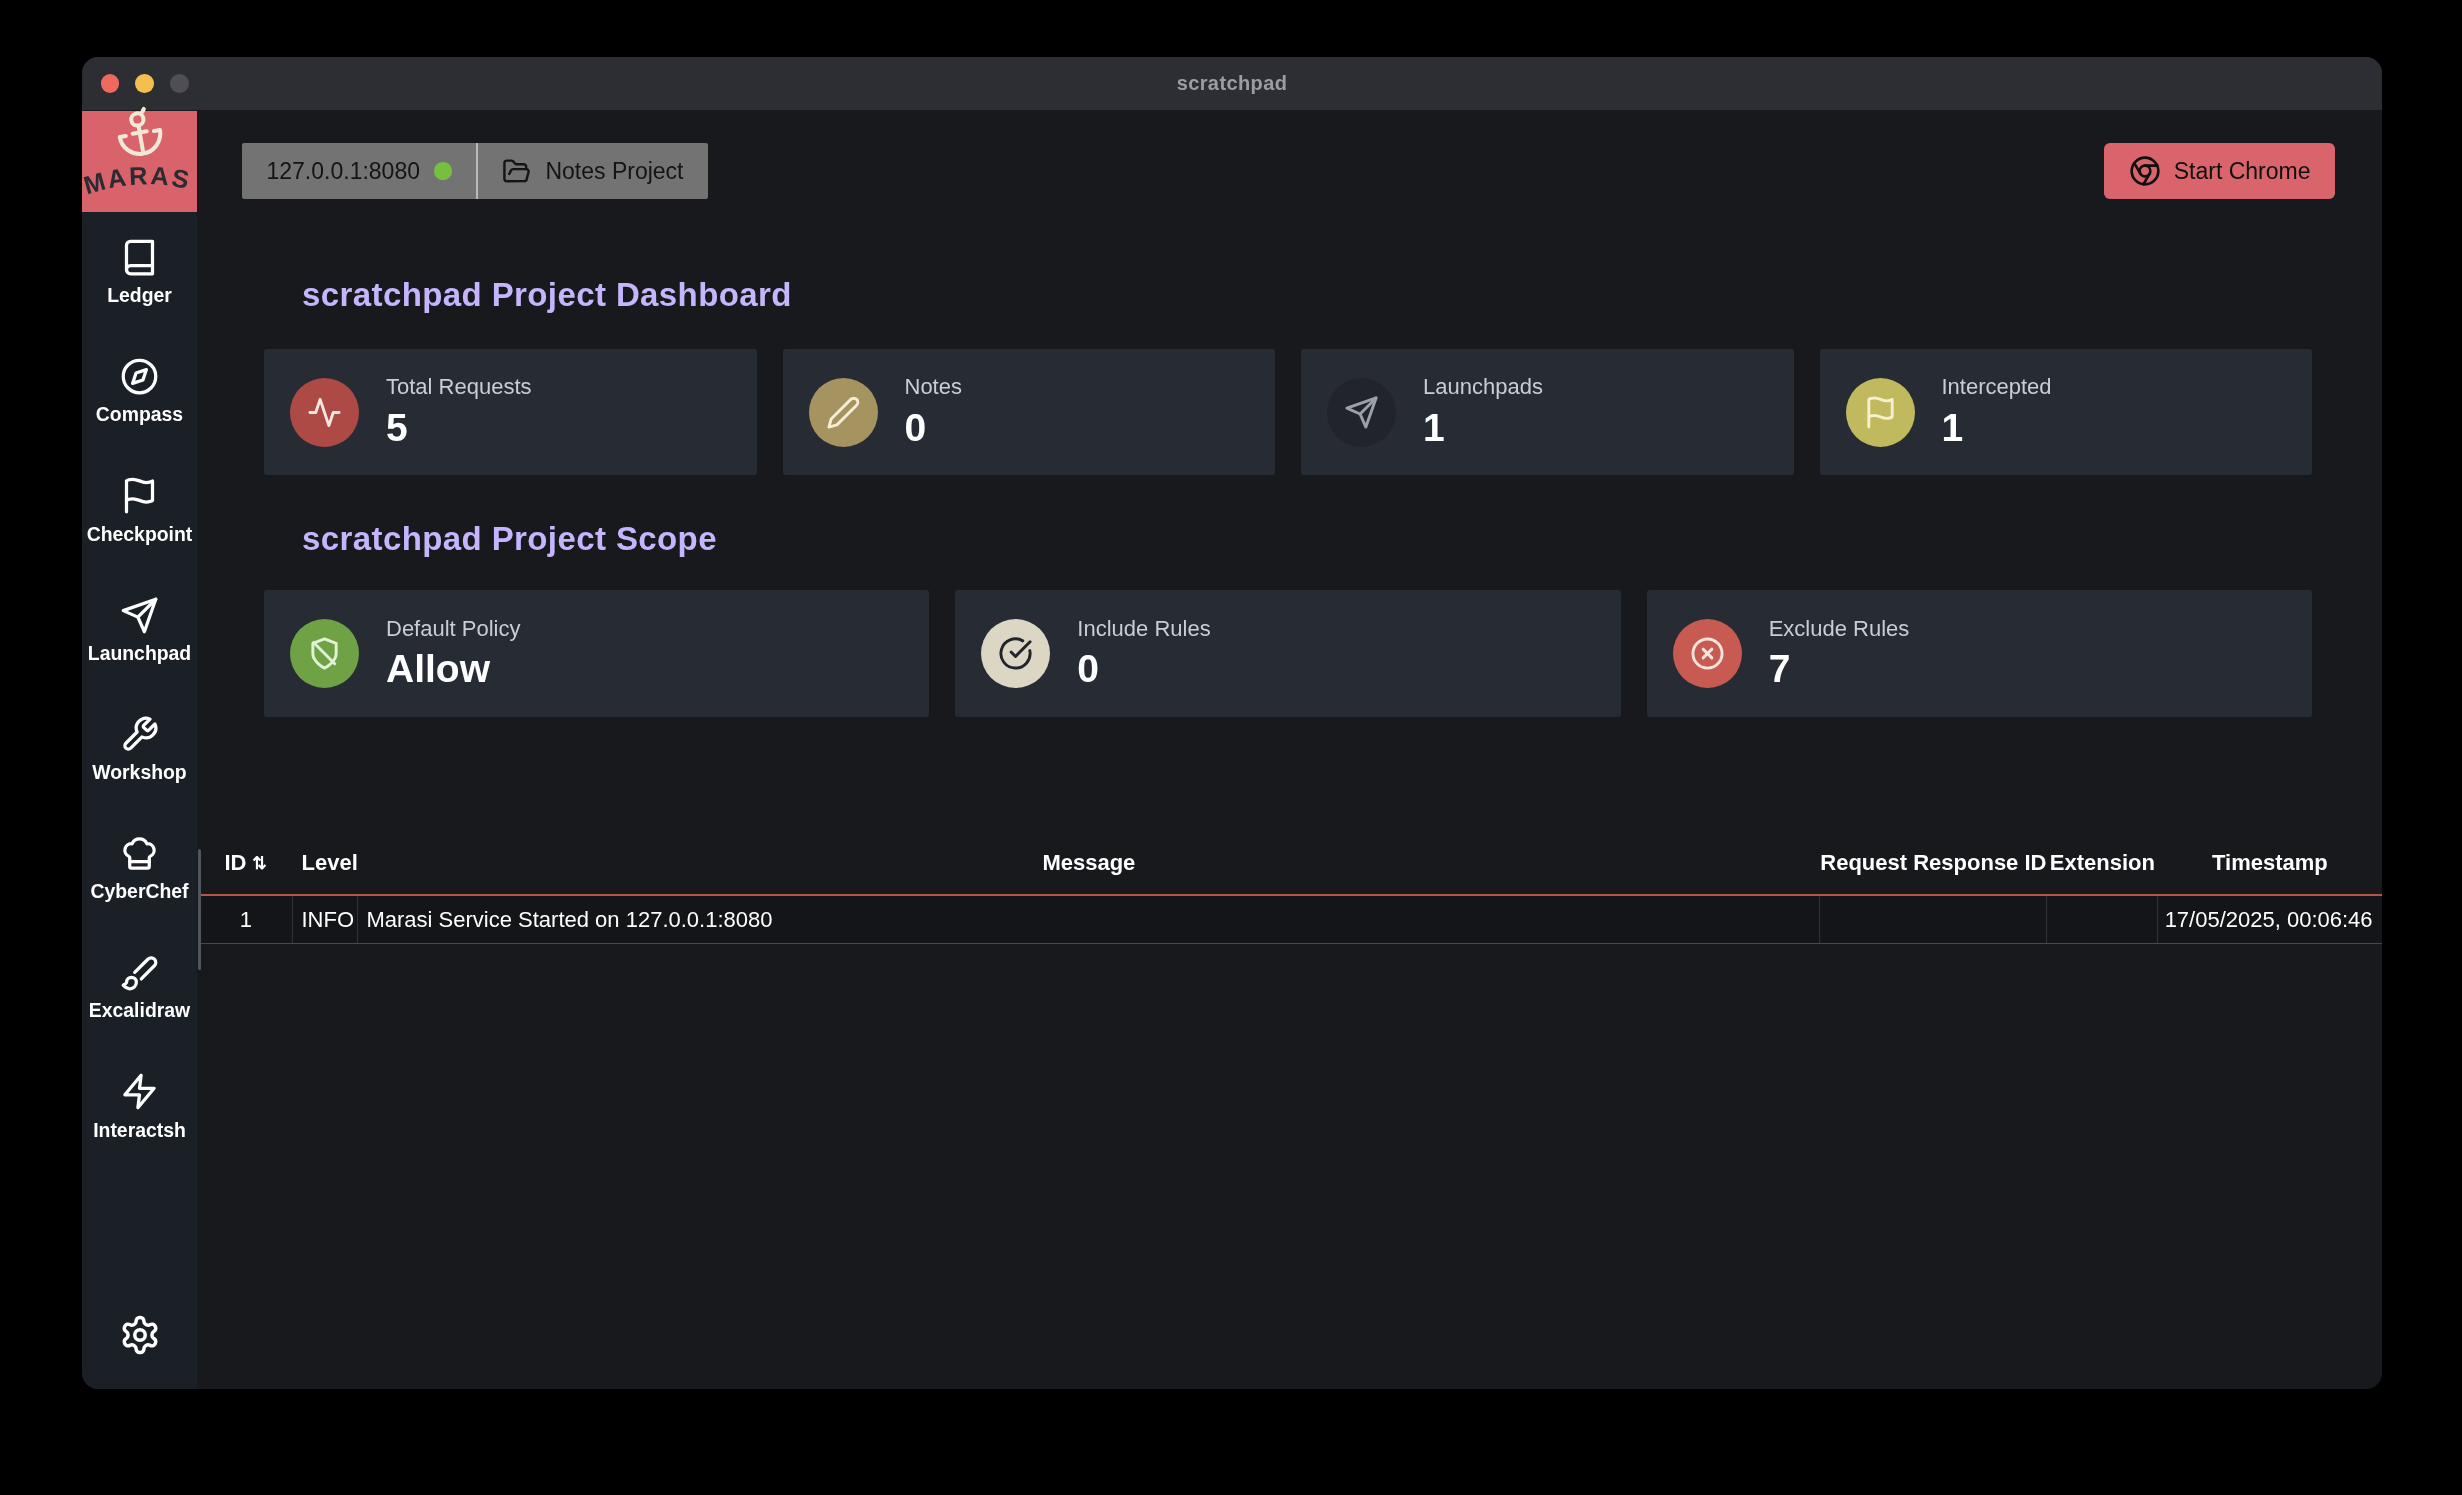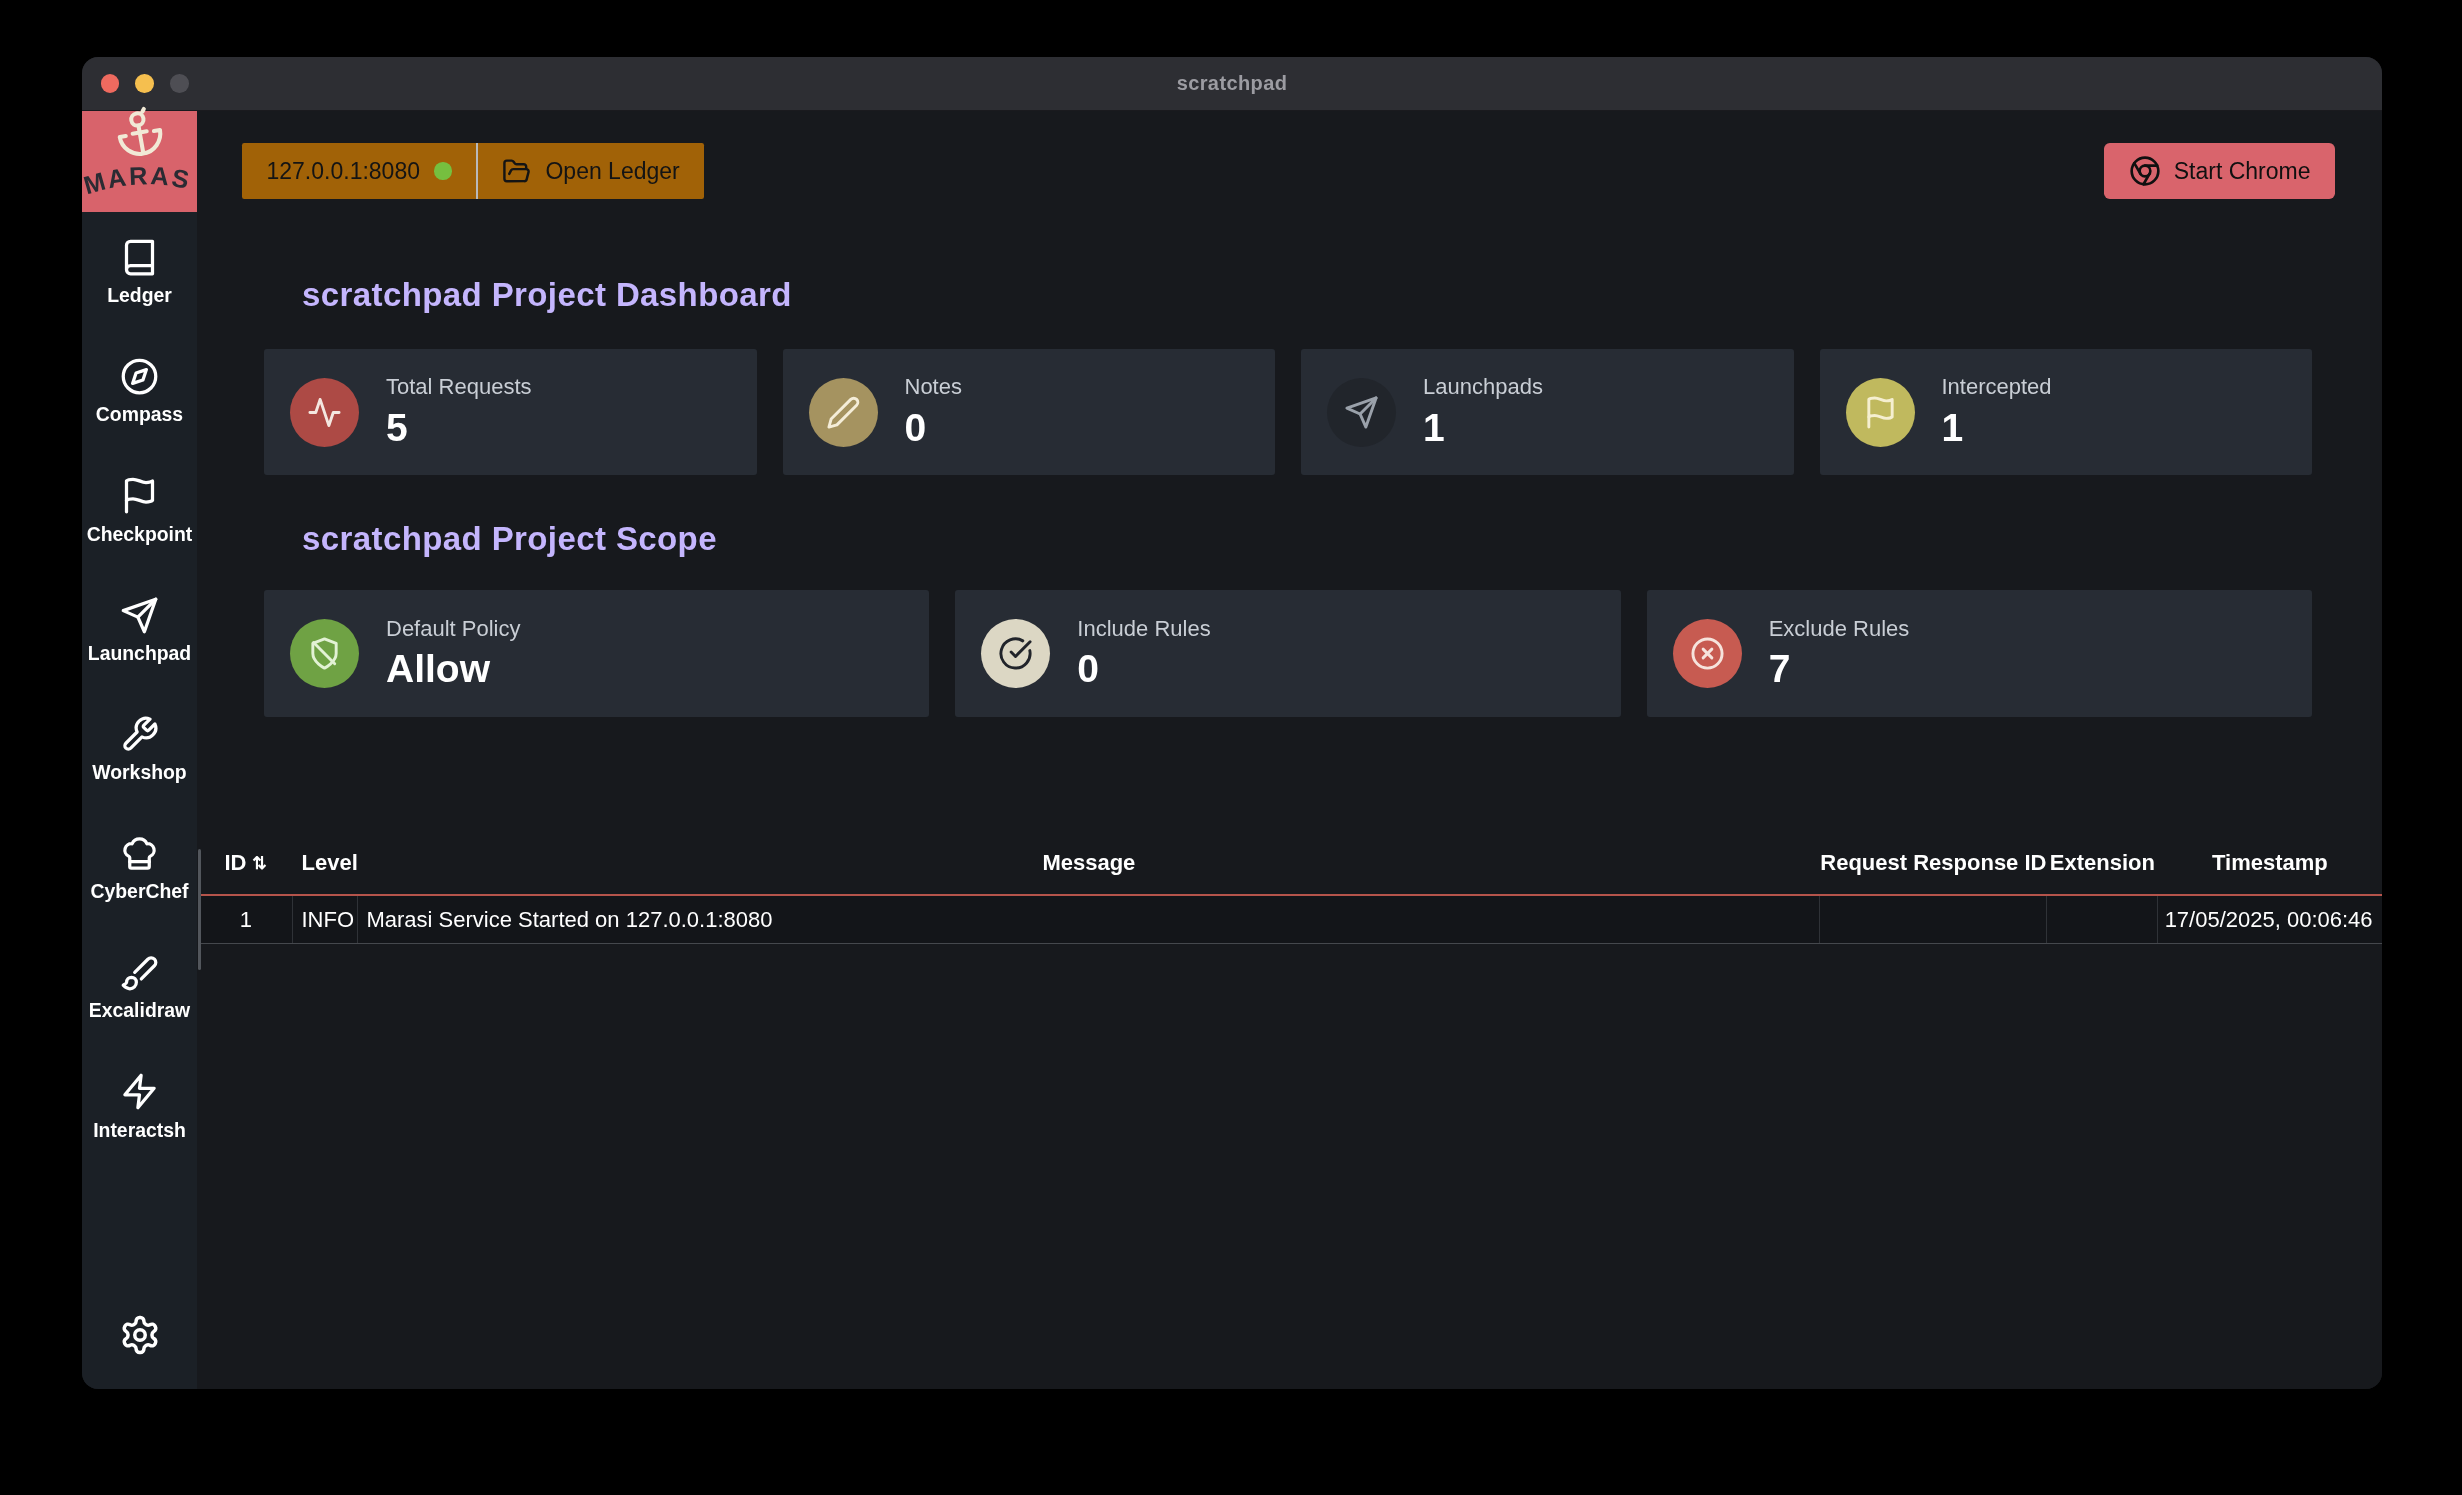--- a/index.html
+++ b/index.html
@@ -35,21 +35,21 @@
               color:#fff; cursor:pointer; width:115px; }
   .nav-item .nav-icon { width:39px; height:39px; color:#fff; }
   .nav-item .nav-label { font-size:19.4px; font-weight:bold; white-space:nowrap; }
   .settings-btn { margin-top:auto; margin-bottom:33px; color:#fff; width:42px; height:42px; cursor:pointer; }
   svg { display:block; width:100%; height:100%; }
 
   
   .main { flex:1; background:#17191d; position:relative; min-width:0; }
 
   .toolbar { margin:32px 47px 0 45px; display:flex; justify-content:space-between; align-items:center; }
-  .segmented { display:flex; height:56px; background:#a16207; border-radius:2.2px; overflow:hidden; }
+  .segmented { display:flex; height:56px; background:#737373; border-radius:2.2px; overflow:hidden; }
   .seg { display:flex; align-items:center; padding:0 24.5px; gap:14.4px; }
   .seg-addr { font-size:23px; color:#141414; }
   .status-dot { width:17.3px; height:17.3px; border-radius:50%; background:#76bf3f; }
   .seg-divider { width:1.4px; background:#b9b9bb; }
   .seg-open { cursor:pointer; font-size:23px; color:#141414; }
   .seg-open .foldericon { width:29px; height:29px; color:#141414; }
 
   .start-chrome { display:flex; align-items:center; gap:13px; height:56px; padding:0 24.5px;
                   background:#d9646c; border:none; border-radius:5.8px; cursor:pointer;
                   font-family:inherit; font-size:23px; color:#101010; }
@@ -221,21 +221,21 @@
               <span class="seg-addr">127.0.0.1:8080</span>
               <span class="status-dot"></span>
             </div>
             <div class="seg-divider"></div>
             <div class="seg seg-open">
               <span class="foldericon" style="width:29px;height:29px;">
                 <svg viewBox="0 0 24 24" fill="none" stroke="currentColor" stroke-width="2" stroke-linecap="round" stroke-linejoin="round">
                   <path d="m6 14 1.5-2.9A2 2 0 0 1 9.24 10H20a2 2 0 0 1 1.94 2.5l-1.54 6a2 2 0 0 1-1.95 1.5H4a2 2 0 0 1-2-2V5a2 2 0 0 1 2-2h3.9a2 2 0 0 1 1.69.9l.81 1.2a2 2 0 0 0 1.67.9H18a2 2 0 0 1 2 2v2"></path>
                   </svg>
               </span>
-              <span>Open Ledger</span>
+              <span>Notes Project</span>
             </div>
           </div>
 
           <button class="start-chrome" style="background: rgb(217, 100, 108);">
             <span class="chromeicon" style="width:32px;height:32px;">
               <svg viewBox="0 0 24 24" fill="none" stroke="currentColor" stroke-width="2" stroke-linecap="round" stroke-linejoin="round">
                 <circle cx="12" cy="12" r="10"></circle>
                   <circle cx="12" cy="12" r="4"></circle>
                 <line x1="21.17" y1="8" x2="12" y2="8"></line>
                 <line x1="3.95" y1="6.06" x2="8.54" y2="14"></line>

